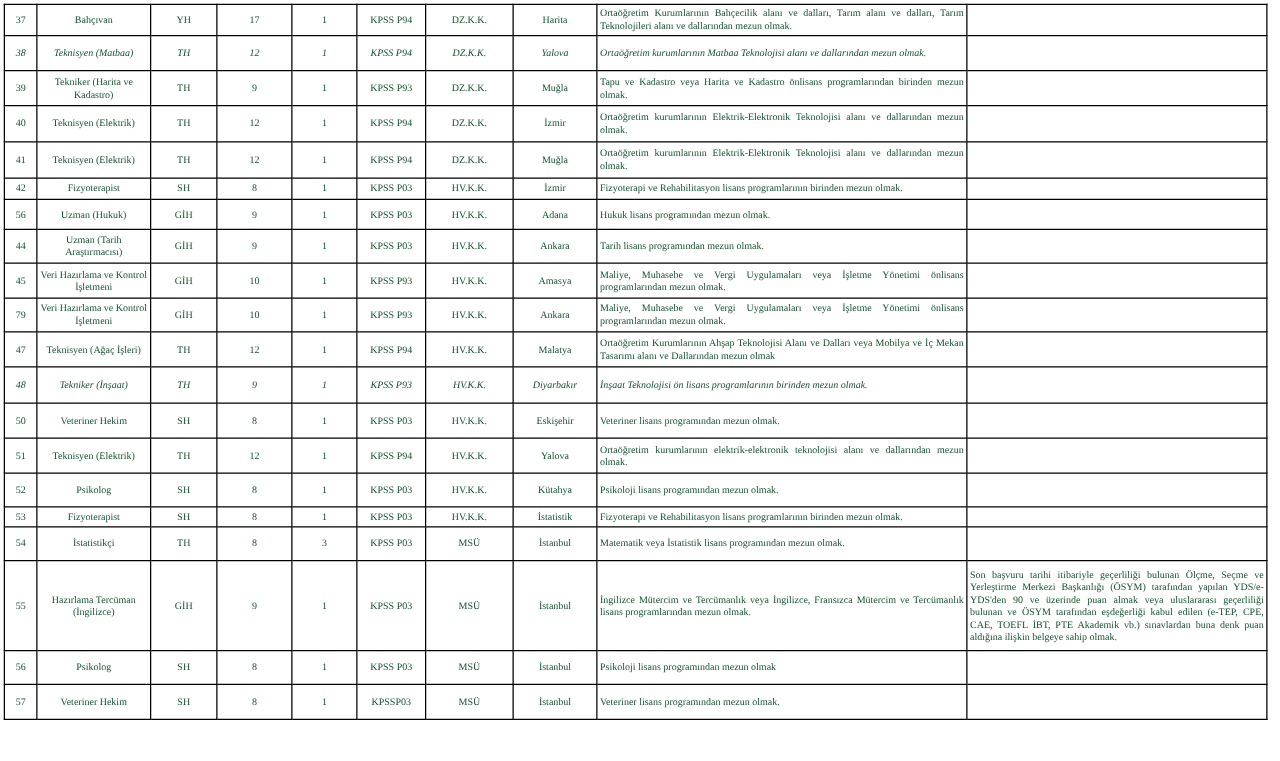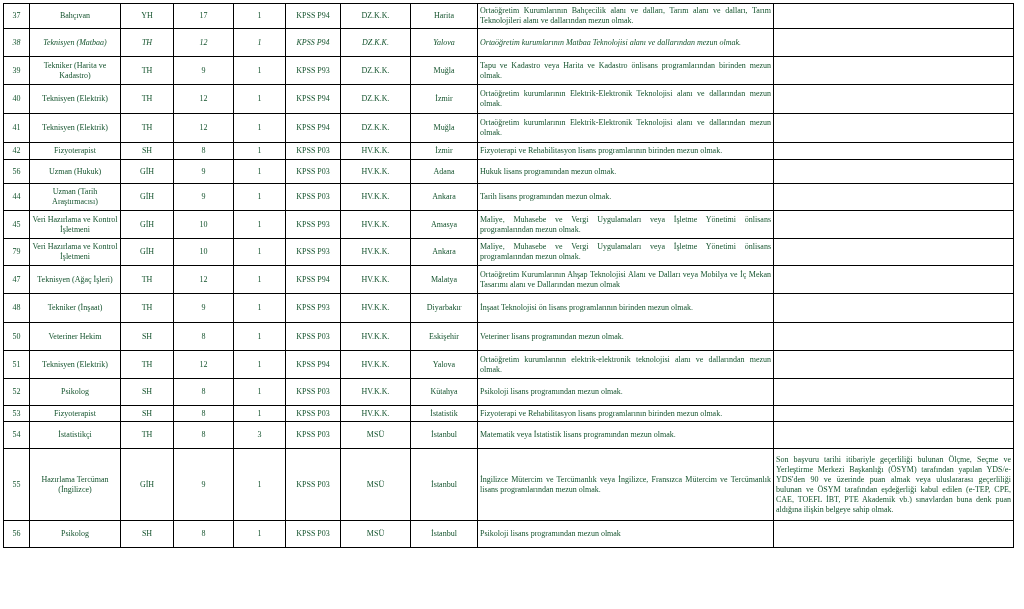--- a/index.html
+++ b/index.html
@@ -189,21 +189,21 @@
           <td class="c">Teknisyen (Ağaç İşleri)</td>
           <td class="c">TH</td>
           <td class="c">12</td>
           <td class="c">1</td>
           <td class="c">KPSS P94</td>
           <td class="c">HV.K.K.</td>
           <td class="c">Malatya</td>
           <td class="j">Ortaöğretim Kurumlarının Ahşap Teknolojisi Alanı ve Dalları veya Mobilya ve İç Mekan Tasarımı alanı ve Dallarından mezun olmak</td>
           <td class="j"></td>
         </tr>
-        <tr style="height: 29px;">
+        <tr style="height: 29px; font-style: italic;">
           <td class="c">48</td>
           <td class="c">Tekniker (İnşaat)</td>
           <td class="c">TH</td>
           <td class="c">9</td>
           <td class="c">1</td>
           <td class="c">KPSS P93</td>
           <td class="c">HV.K.K.</td>
           <td class="c">Diyarbakır</td>
           <td class="j">İnşaat Teknolojisi ön lisans programlarının birinden mezun olmak.</td>
           <td class="j"></td>
@@ -283,17 +283,29 @@
         <tr style="height: 27px;">
           <td class="c">56</td>
           <td class="c">Psikolog</td>
           <td class="c">SH</td>
           <td class="c">8</td>
           <td class="c">1</td>
           <td class="c">KPSS P03</td>
           <td class="c">MSÜ</td>
           <td class="c">İstanbul</td>
           <td class="j">Psikoloji lisans programından mezun olmak</td>
+          <td class="j"></td>
+        </tr>
+        <tr style="height: 28px;">
+          <td class="c">57</td>
+          <td class="c">Veteriner Hekim</td>
+          <td class="c">SH</td>
+          <td class="c">8</td>
+          <td class="c">1</td>
+          <td class="c">KPSSP03</td>
+          <td class="c">MSÜ</td>
+          <td class="c">İstanbul</td>
+          <td class="j">Veteriner lisans programından mezun olmak.</td>
           <td class="j"></td>
         </tr>
       </tbody>
   </table>
 </div>
 
 </body></html>

